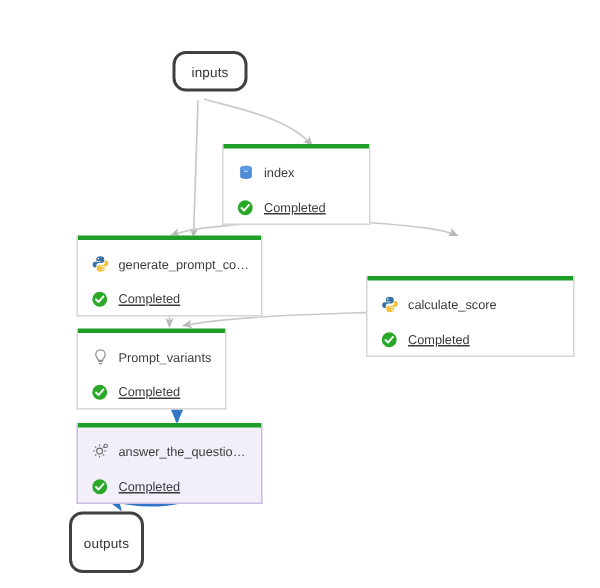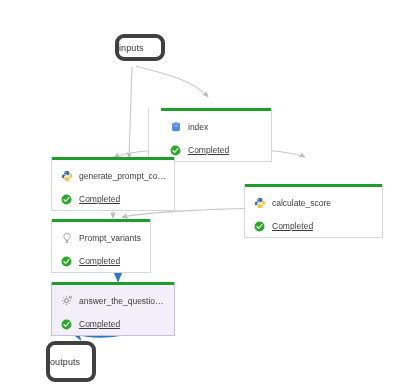--- a/index.html
+++ b/index.html
@@ -25,26 +25,26 @@
     top: 0;
     width: 400px;
     height: 392px;
     pointer-events: none;
   }
 
   
   .terminal {
     position: absolute;
     box-sizing: border-box;
-    border: 4px solid #404040;
+    border: 2px solid #404040;
     border-radius: 9px;
     background: #ffffff;
     display: flex;
     align-items: center;
-    justify-content: flex-start;
+    justify-content: center;
     font-size: 9px;
     color: #333333;
     letter-spacing: 0.1px;
     z-index: 3;
   }
 
   
   .node {
     position: absolute;
     box-sizing: border-box;
@@ -125,21 +125,21 @@
 
     <path d="M118,262 L118,281" fill="none" stroke="#2f76c7" stroke-width="1.9" marker-end="url(#ahb)"></path>
 
     <path d="M136,326 C128,338 96,339 72,333" fill="none" stroke="#2f76c7" stroke-width="2.1" marker-end="url(#ahb)"></path>
   </svg>
 
   <div class="terminal" style="left:115px; top:34px; width:50px; height:27px;">
     <span>inputs</span>
   </div>
 
-  <div class="node" style="left:148px; top:108px; width:124px;padding-left:12px;">
+  <div class="node" style="left:148px; top:96px; width:99px;">
     <div class="topbar"></div>
     <div class="row title">
       <span class="icon">
         <svg viewBox="0 0 16 16" width="12" height="12">
           <ellipse cx="8" cy="4.2" rx="5.2" ry="2.1" fill="#3c78c8"></ellipse>
           <path d="M2.8,4.2 L2.8,11.6 C2.8,12.8 5.1,13.8 8,13.8 C10.9,13.8 13.2,12.8 13.2,11.6 L13.2,4.2 Z" fill="#4d8ad8"></path>
           <ellipse cx="8" cy="4.2" rx="5.2" ry="2.1" fill="#5d9ae6"></ellipse>
           <path d="M6.2,6.4 L9.8,6.4 L9.8,7.4 L6.2,7.4 Z" fill="#ffffff" opacity="0.75"></path>
         </svg>
       </span>

